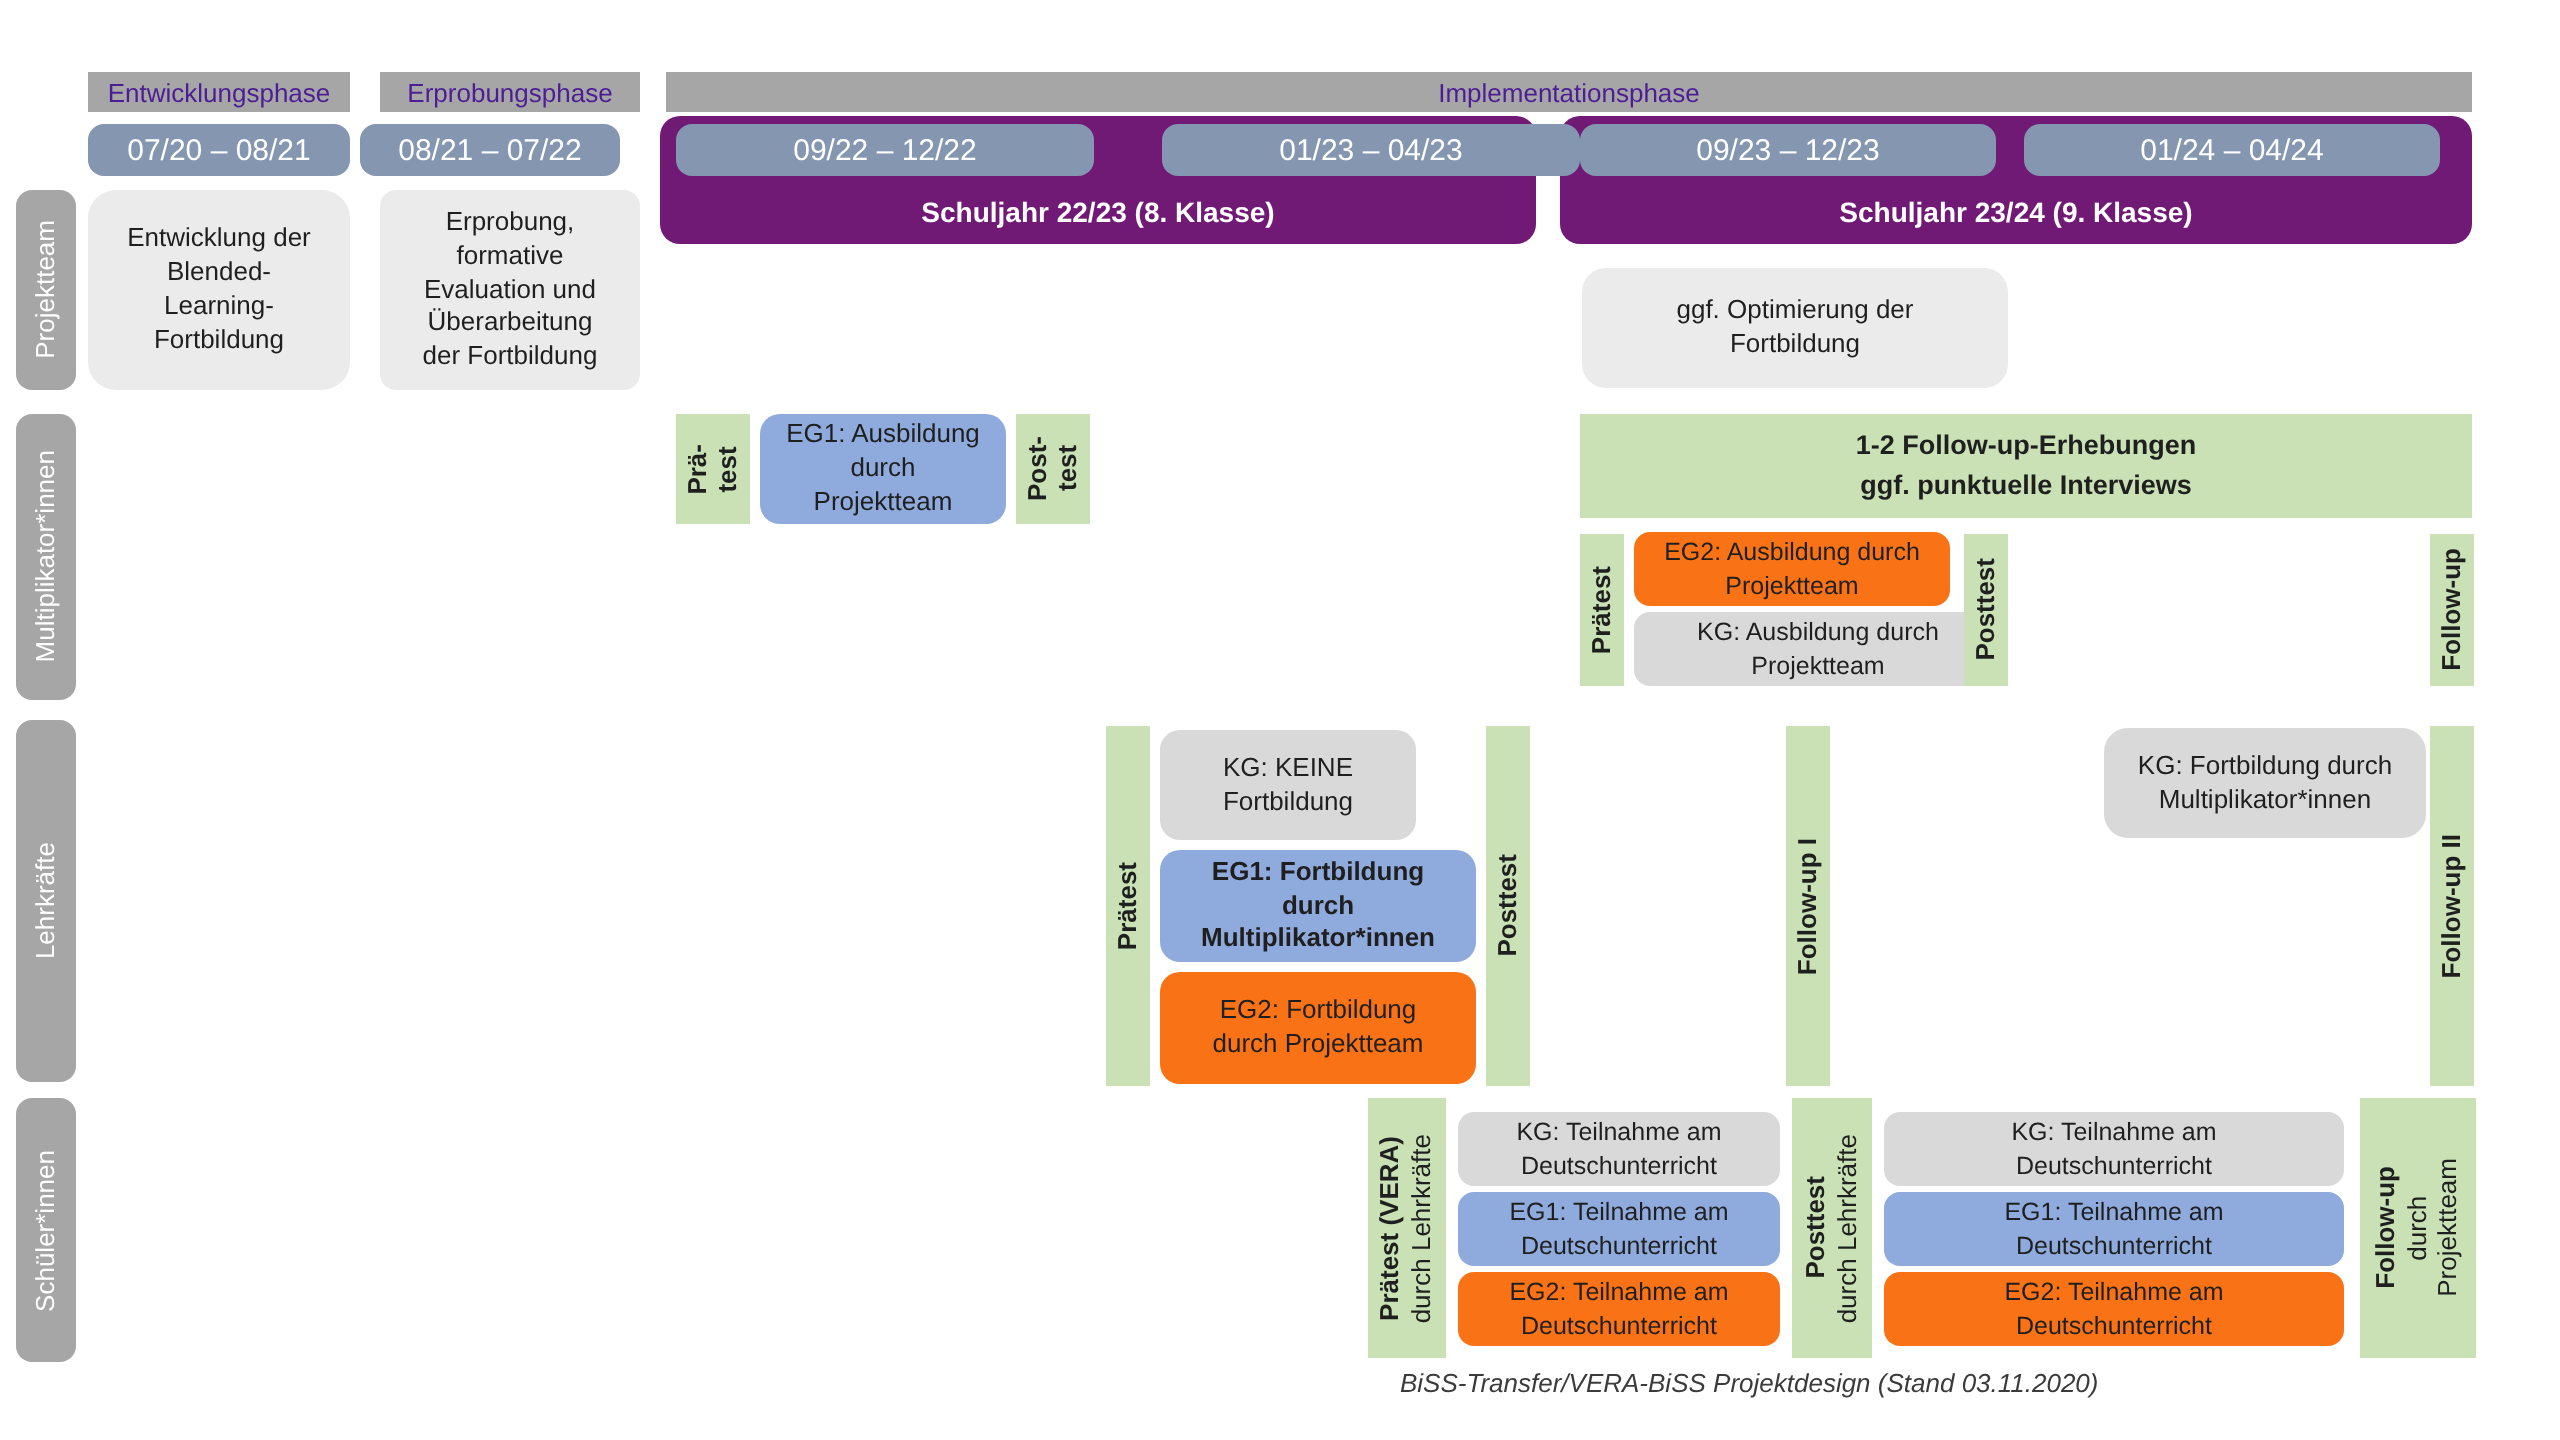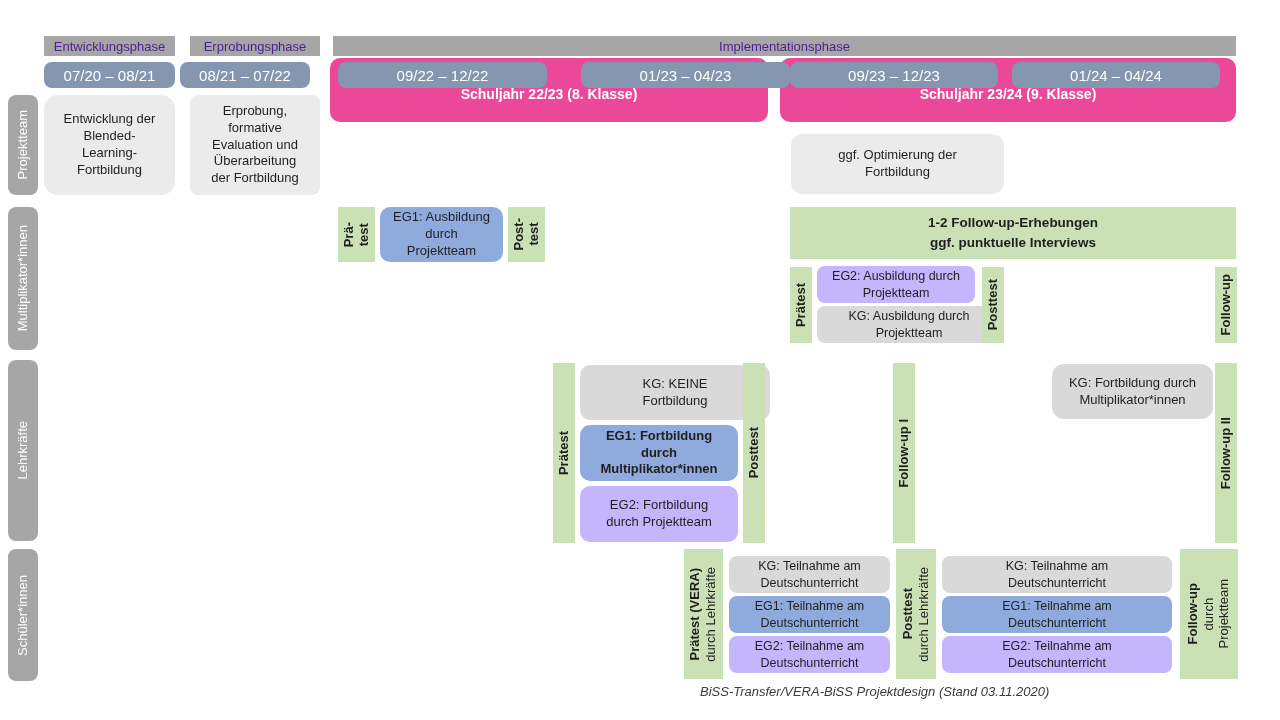--- a/index.html
+++ b/index.html
@@ -5,40 +5,40 @@
   html,body{margin:0;padding:0;background:#ffffff;}
   .stage{position:relative;width:1280px;height:720px;background:#ffffff;overflow:hidden;
          font-family:"Liberation Sans",sans-serif;color:#1f1f1f;}
   .abs{position:absolute;box-sizing:border-box;}
 
   
   .phasebar{background:#a6a6a6;color:#4c1d95;font-size:13px;display:flex;
             align-items:center;justify-content:center;}
 
   
-  .band{background:#ec4899;border-radius:10px;display:flex;flex-direction:column;
-        justify-content:flex-end;align-items:center;padding-bottom:20px;z-index:1;}
+  .band{background:#701a75;border-radius:10px;display:flex;flex-direction:column;
+        justify-content:flex-end;align-items:center;padding-bottom:8px;z-index:1;}
   .band-label{color:#ffffff;font-weight:bold;font-size:14px;}
 
   
   .datebar{background:#8496b0;color:#ffffff;font-size:15px;border-radius:8px;
            display:flex;align-items:center;justify-content:center;z-index:2;}
 
   
   .rowlabel{background:#a6a6a6;color:#ffffff;border-radius:8px;display:flex;
             align-items:center;justify-content:center;font-size:14px;}
 
   
   .box{border-radius:10px;display:flex;align-items:center;justify-content:center;
        text-align:center;font-size:13px;line-height:1.3;white-space:pre-line;padding:3px 4px;}
   .box-sm{border-radius:8px;font-size:12.5px;}
   .fill-lightgray{background:#ebebeb;}
   .fill-kg{background:#d9d9d9;}
   .fill-blue1{background:#8faadc;}
-  .fill-blue2{background:#c4b5fd;}
+  .fill-blue2{background:#f97316;}
 
   
   .green{background:#c9e1b5;display:flex;align-items:center;justify-content:center;
          text-align:center;}
   .greenbox-text{font-weight:bold;font-size:13.5px;line-height:1.5;}
   .vtext{writing-mode:vertical-rl;transform:rotate(180deg);white-space:pre-line;
          font-size:13px;line-height:1.15;}
   .vbold{font-weight:bold;}
   .vgroup{display:flex;flex-direction:row;align-items:center;justify-content:center;gap:1px;}
 
@@ -147,21 +147,21 @@
   <div class="abs green" style="left:982px;top:267px;width:22px;height:76px;">
     <span class="vtext vbold">Posttest</span>
   </div>
   <div class="abs green" style="left:1215px;top:267px;width:22px;height:76px;">
     <span class="vtext vbold">Follow-up</span>
   </div>
 
   <div class="abs green" style="left:553px;top:363px;width:22px;height:180px;">
     <span class="vtext vbold">Prätest</span>
   </div>
-  <div class="abs box fill-kg" style="left:580px;top:365px;width:190px;height:55px;">
+  <div class="abs box fill-kg" style="left:580px;top:365px;width:128px;height:55px;">
     <span>KG: KEINE
 Fortbildung</span>
   </div>
   <div class="abs box fill-blue1" style="left:580px;top:425px;width:158px;height:56px;font-weight:bold;">
     <span>EG1: Fortbildung
 durch
 Multiplikator*innen</span>
   </div>
   <div class="abs box fill-blue2" style="left:580px;top:486px;width:158px;height:56px;">
     <span>EG2: Fortbildung

